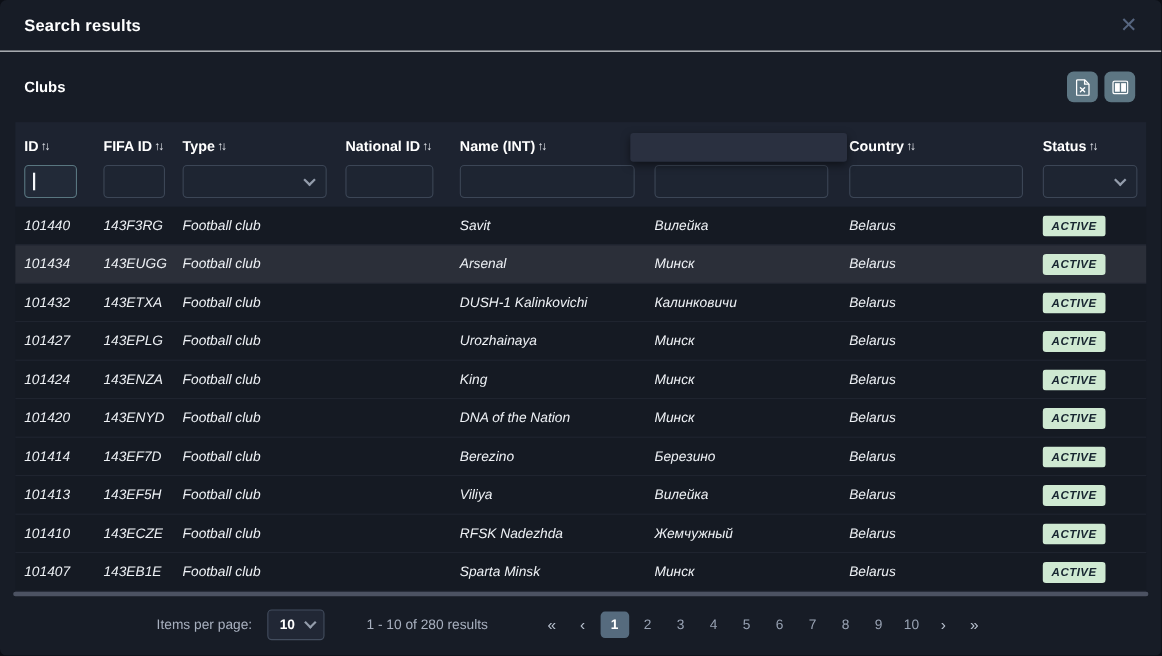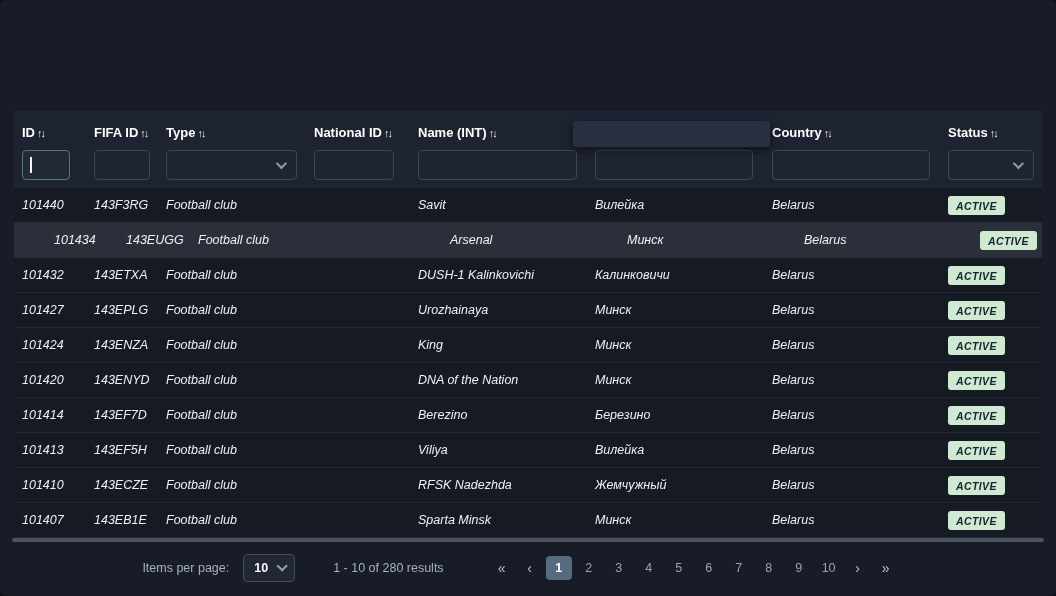--- a/index.html
+++ b/index.html
@@ -39,21 +39,21 @@
     font-family:"Liberation Sans","DejaVu Sans",sans-serif; }
   .filter-input.focused { border-color:#597680; background:#222a38; }
   .caret { position:absolute; left:8px; top:7px; width:1.5px; height:16px; background:#f5f7fa; }
   .filter-select { background:#1e2532; border:1px solid #3c4656; border-radius:4px;
     height:30px; display:flex; align-items:center; justify-content:flex-end;
     padding-right:12px; cursor:pointer; }
   .chev { width:8px; height:8px; border-right:2px solid #949dac; border-bottom:2px solid #949dac;
     transform:rotate(45deg) translateY(-2px); }
 
   .tbody .row { height:35px; align-items:center; background:#151a23; border-bottom:1px solid #222734;font-style:italic; }
-  .tbody .row.highlighted { background:#2b2f39;padding-left:32px; }
+  .tbody .row.highlighted { background:#2b2f39; }
   .tbody .cell { padding-left:8px; color:#eef1f5; font-size:12.5px; white-space:nowrap;
     overflow:hidden; text-overflow:ellipsis; }
   .badge { display:inline-block; background:#cfe9d2; color:#16242f; font-size:10.5px;
     font-weight:700; letter-spacing:.4px; padding:4px 8px 3px; border-radius:3px; }
 
   .hscrollbar { position:absolute; top:538px; left:12px; right:12px; height:4px;
     background:#4c5262; border-radius:2px; }
 
   
   .header-overlay { position:absolute; top:121px; left:573px; width:197px; height:26px;
@@ -73,21 +73,48 @@
     align-items:center; justify-content:center; cursor:pointer; }
   .pager .page { color:#98a2b3; font-size:12.5px; width:26px; height:24px; display:flex;
     align-items:center; justify-content:center; border-radius:4px; cursor:pointer; }
   .pager .page.active { background:#566b7e; color:#ffffff; font-weight:700; }
 </style>
 </head>
 <body>
 
 <div class="modal">
 
-
+  <div class="modal-header">
+    <div class="modal-title">Search results</div>
+    <div class="close-btn">✕</div>
+  </div>
+
+  <div class="section-bar">
+    <div class="section-title">Clubs</div>
+    <div class="btn-group">
+      <div class="tool-btn">
+        <span>
+          <svg width="13" height="15" viewBox="0 0 13 15">
+            <path d="M1.5 0.5 H8 L12 4.5 V14 a0.8 0.8 0 0 1 -0.8 0.8 H1.5 a0.8 0.8 0 0 1 -0.8 -0.8 V1.3 a0.8 0.8 0 0 1 0.8 -0.8 Z" fill="none" stroke="#ffffff" stroke-width="1.2"></path>
+            <path d="M8 0.5 V4.5 H12" fill="none" stroke="#ffffff" stroke-width="1.2"></path>
+            <path d="M4.2 7.8 L8 11.4 M8 7.8 L4.2 11.4" stroke="#ffffff" stroke-width="1.3" stroke-linecap="round"></path>
+          </svg>
+        </span>
+      </div>
+      <div class="tool-btn">
+        <span>
+          <svg width="15" height="13" viewBox="0 0 15 13">
+            <rect x="0.8" y="0.8" width="13.4" height="11.4" rx="1.5" fill="none" stroke="#ffffff" stroke-width="1.2"></rect>
+            <rect x="2.6" y="2.6" width="4.4" height="7.8" fill="#ffffff"></rect>
+            <rect x="8.2" y="2.6" width="4.4" height="7.8" fill="#ffffff"></rect>
+          </svg>
+        </span>
+      </div>
+    </div>
+  </div>
 
   <div class="table-wrap">
     <div class="thead">
       <div class="grid">
         <div class="hcell">
             <span>ID</span>
             <span class="sort">↑↓</span>
           </div>
         <div class="hcell">
             <span>FIFA ID</span>

